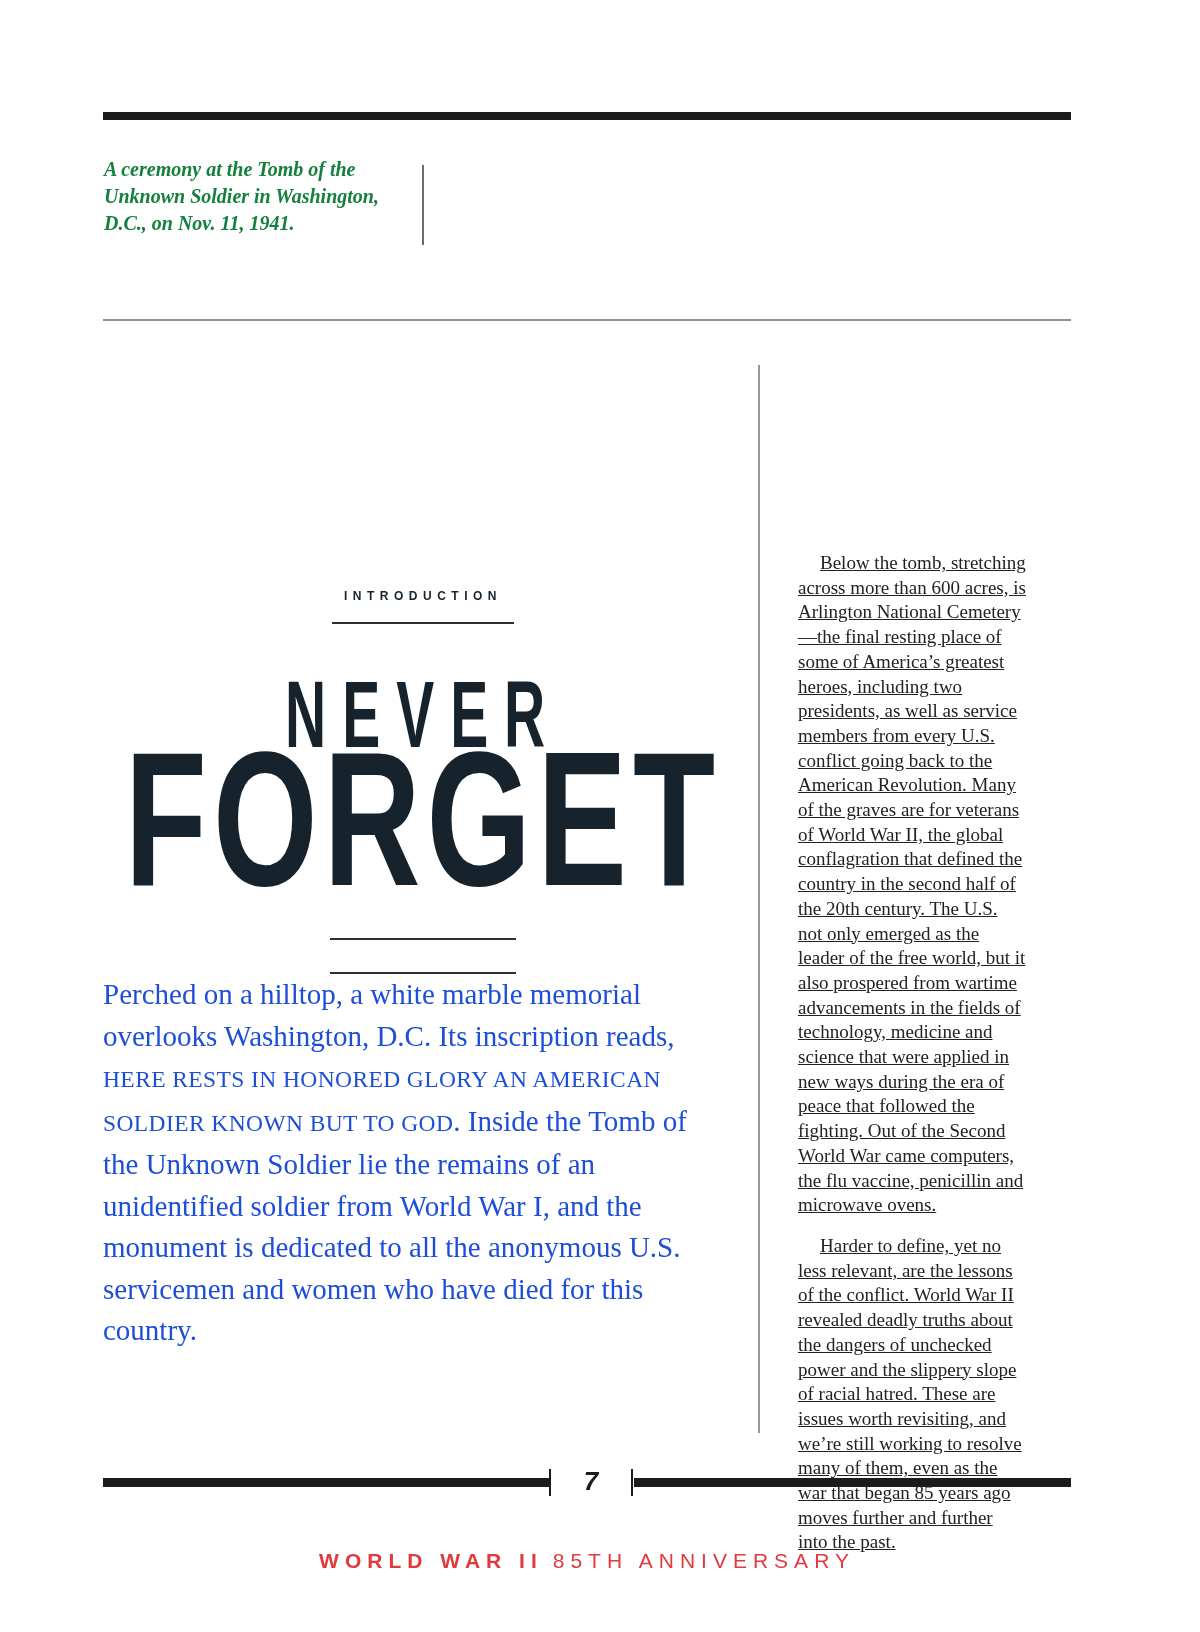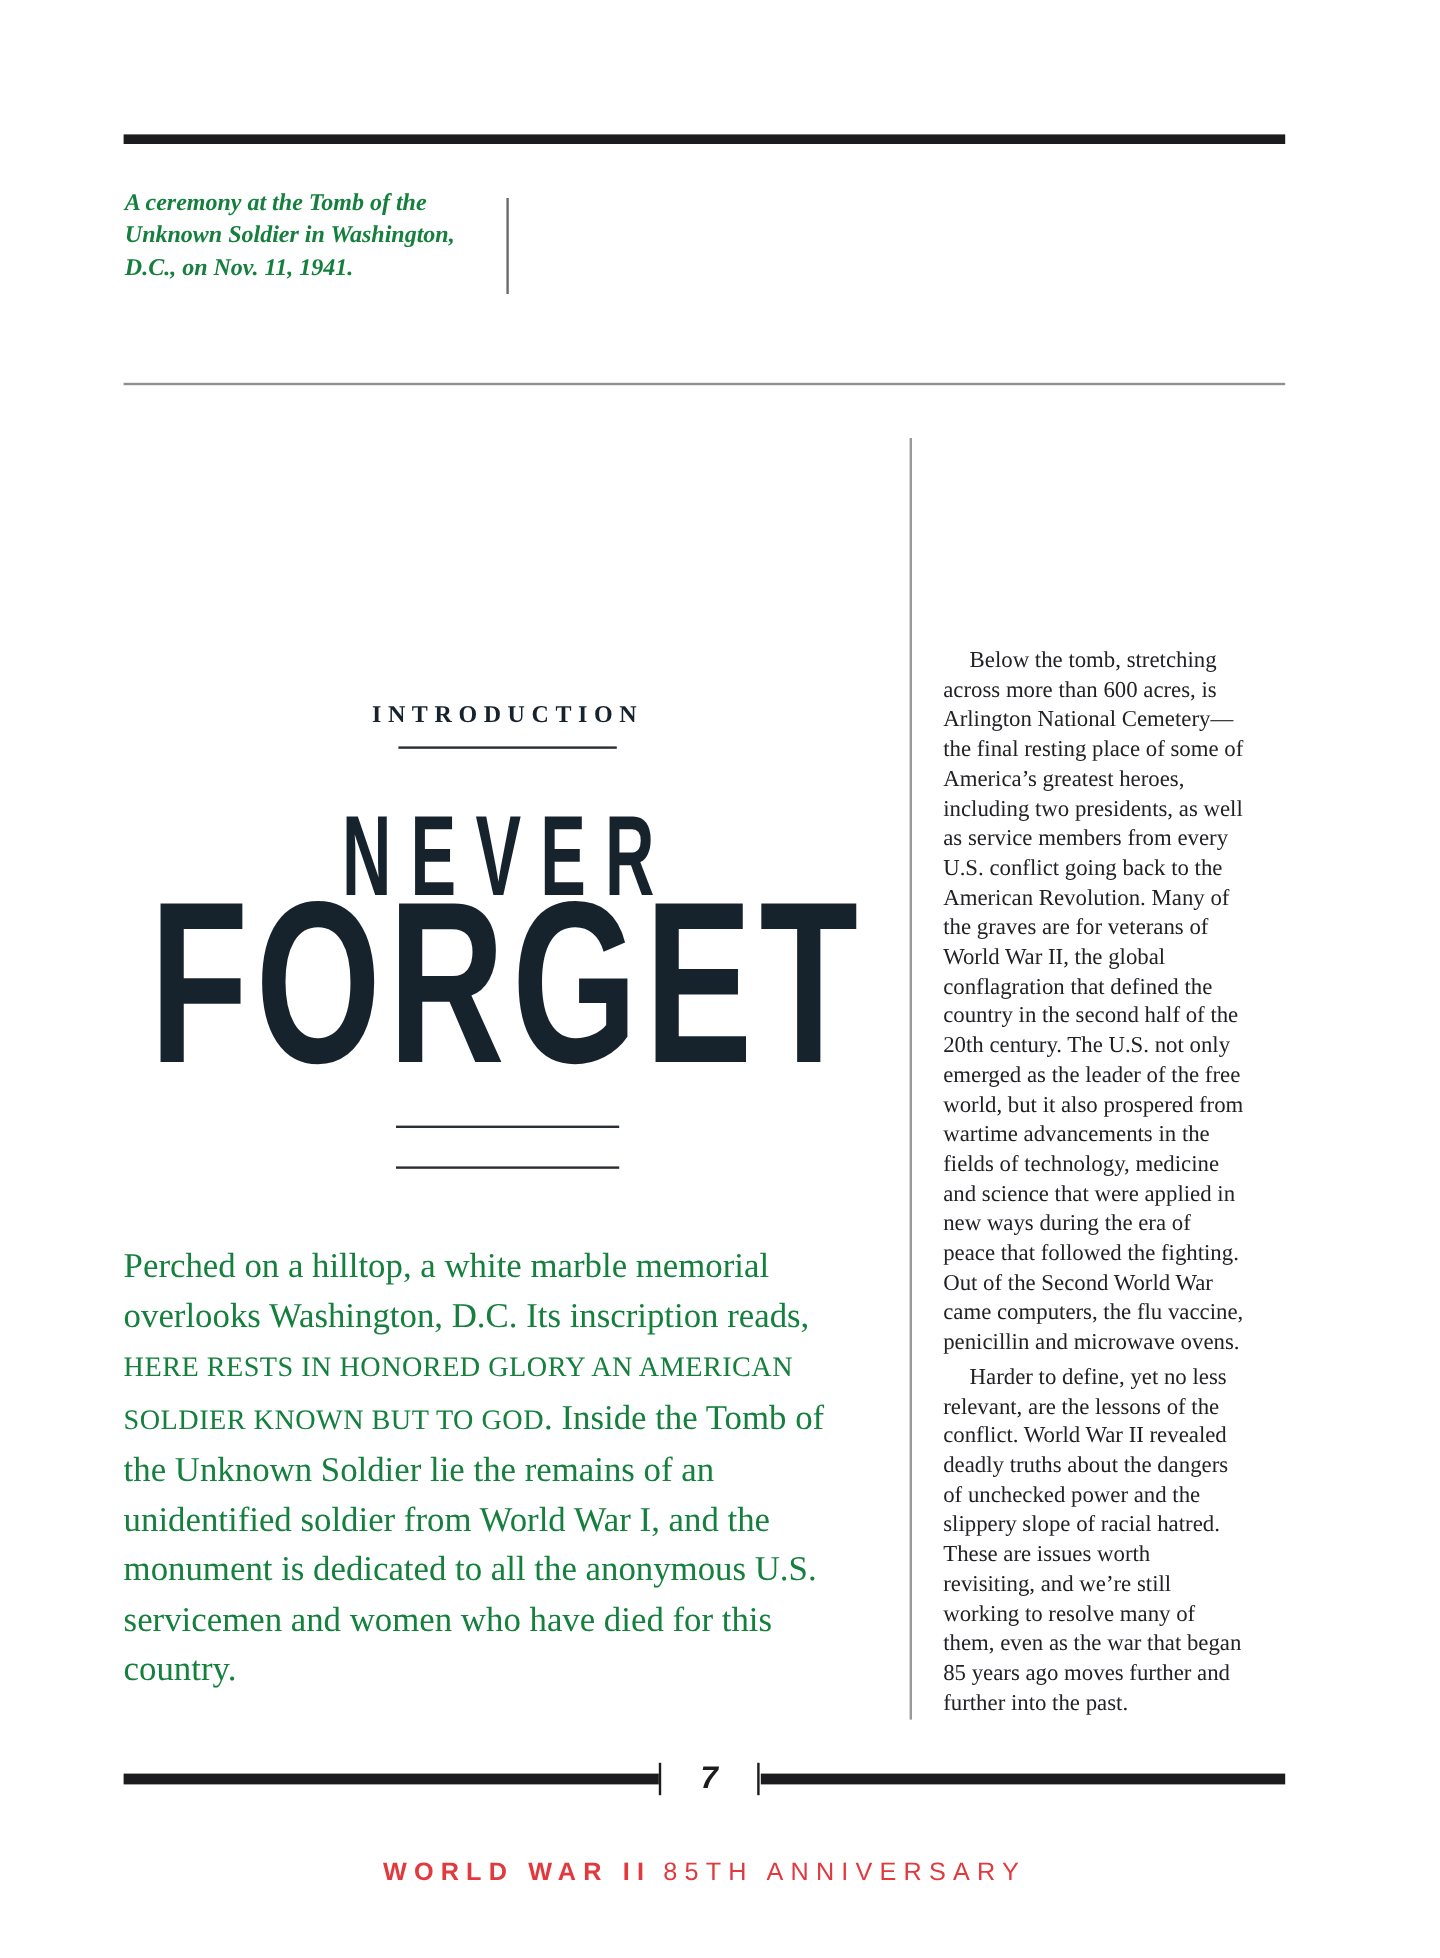--- a/index.html
+++ b/index.html
@@ -17,51 +17,51 @@
   .caption-rule{position:absolute;left:422px;top:165px;width:2px;height:80px;background:#6b6b6b;}
   .section-rule{position:absolute;left:103px;top:319px;width:968px;height:2px;background:#8f8f8f;}
 
   
   .feature{
     position:absolute;left:103px;top:560px;width:640px;
     display:flex;flex-direction:column;align-items:center;
   }
   .kicker{
     margin-top:26px;height:20px;line-height:20px;
-    font-family:Liberation Serif, serif;font-weight:700;
-    font-size:20px;letter-spacing:5.5px;color:#16222c;white-space:nowrap;
+    font-family:Liberation Sans, sans-serif;font-weight:700;
+    font-size:12px;letter-spacing:5.5px;color:#16222c;white-space:nowrap;
   }
   .kicker-rule{margin-top:16px;width:182px;height:2px;background:#2a2f35;}
   .hl{
     font-family:"Liberation Sans", sans-serif;font-weight:700;color:#16222c;
     white-space:nowrap;transform-origin:50% 50%;
   }
   .hl-never{margin-top:43px;font-size:95px;line-height:95px;letter-spacing:0.28em;transform:scaleX(0.60);}
   .hl-forget{margin-top:-18px;font-size:192px;line-height:150px;letter-spacing:0.045em;transform:scaleX(0.70);}
   .subhead-rule{width:186px;height:2px;background:#2a2f35;}
   .sr-top{margin-top:44px;}
   .sr-bottom{margin-top:32px;}
   .subhead{
     margin-top:6px;text-align:center;
     font-family:"Liberation Sans", sans-serif;font-style:italic;font-weight:700;
     font-size:38px;line-height:50px;color:#232327;white-space:nowrap;
   }
   .lead{
-    margin-top:61px;align-self:flex-start;width:614px;
-    font-size:29px;line-height:41.5px;color:#15803d;text-align:left;
+    align-self:flex-start;width:614px;
+    font-size:29px;line-height:41.5px;color:#1d4ed8;text-align:left;
   }
   .lead .sc{font-size:23.5px;letter-spacing:0.4px;}
 
   
   .col-rule{position:absolute;left:758px;top:365px;width:1.5px;height:1068px;background:#9a9a9a;}
   .side-col{
     position:absolute;left:782px;top:535px;width:260px;
     font-size:19px;line-height:24.7px;color:#222226;
   }
-  .side-col p{margin:4px;text-indent:22px;}
+  .side-col p{margin:16px;text-indent:22px;text-decoration:underline;}
 
   
   .folio-bar{position:absolute;top:1478px;height:9px;background:#1c1c1e;}
   .fb-left{left:103px;width:446px;}
   .fb-right{left:634px;width:437px;}
   .folio-tick{position:absolute;top:1469px;width:2px;height:27px;background:#1c1c1e;}
   .ft-left{left:549px;}
   .ft-right{left:631px;}
   .page-num{
     position:absolute;left:556px;top:1466px;width:70px;text-align:center;

